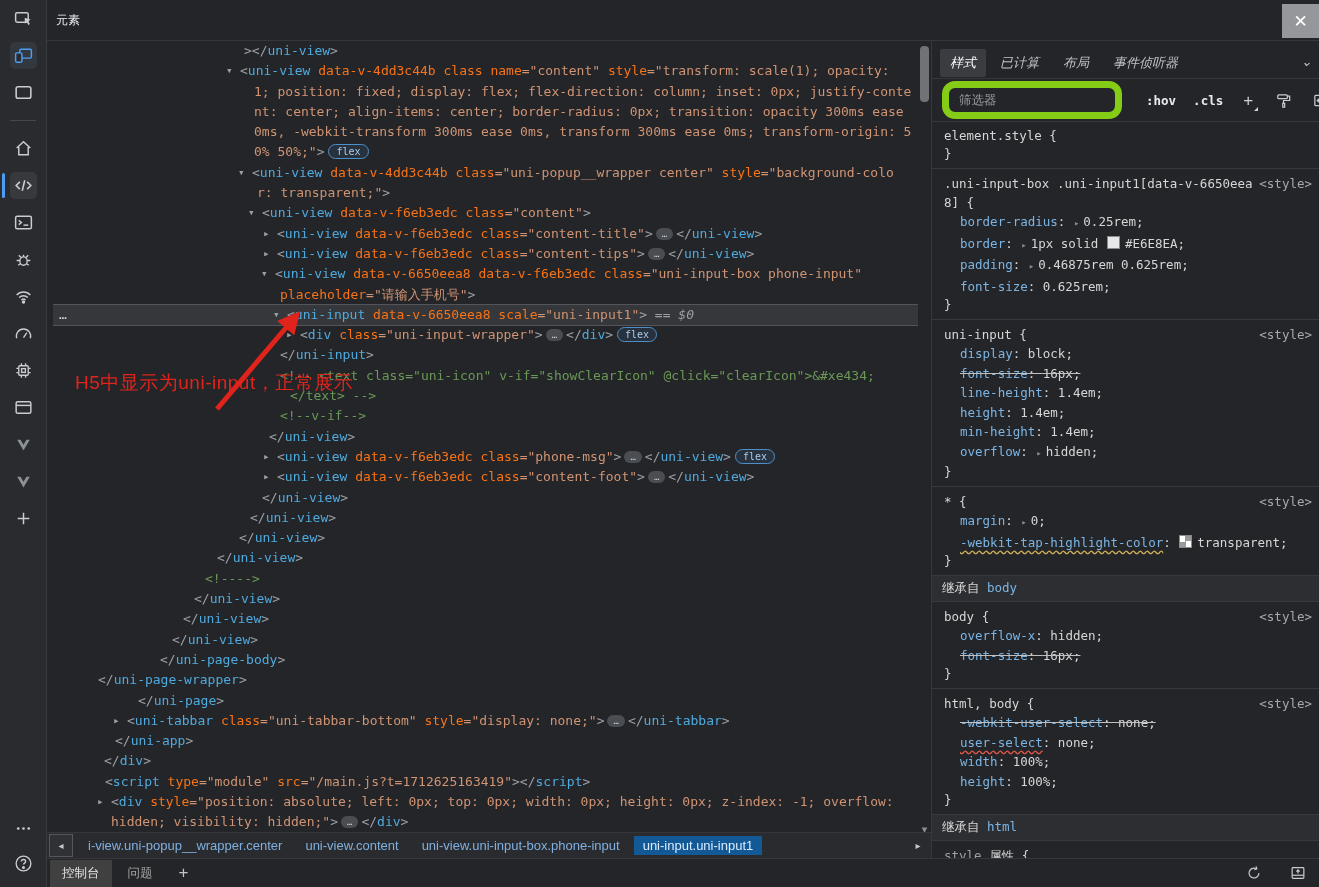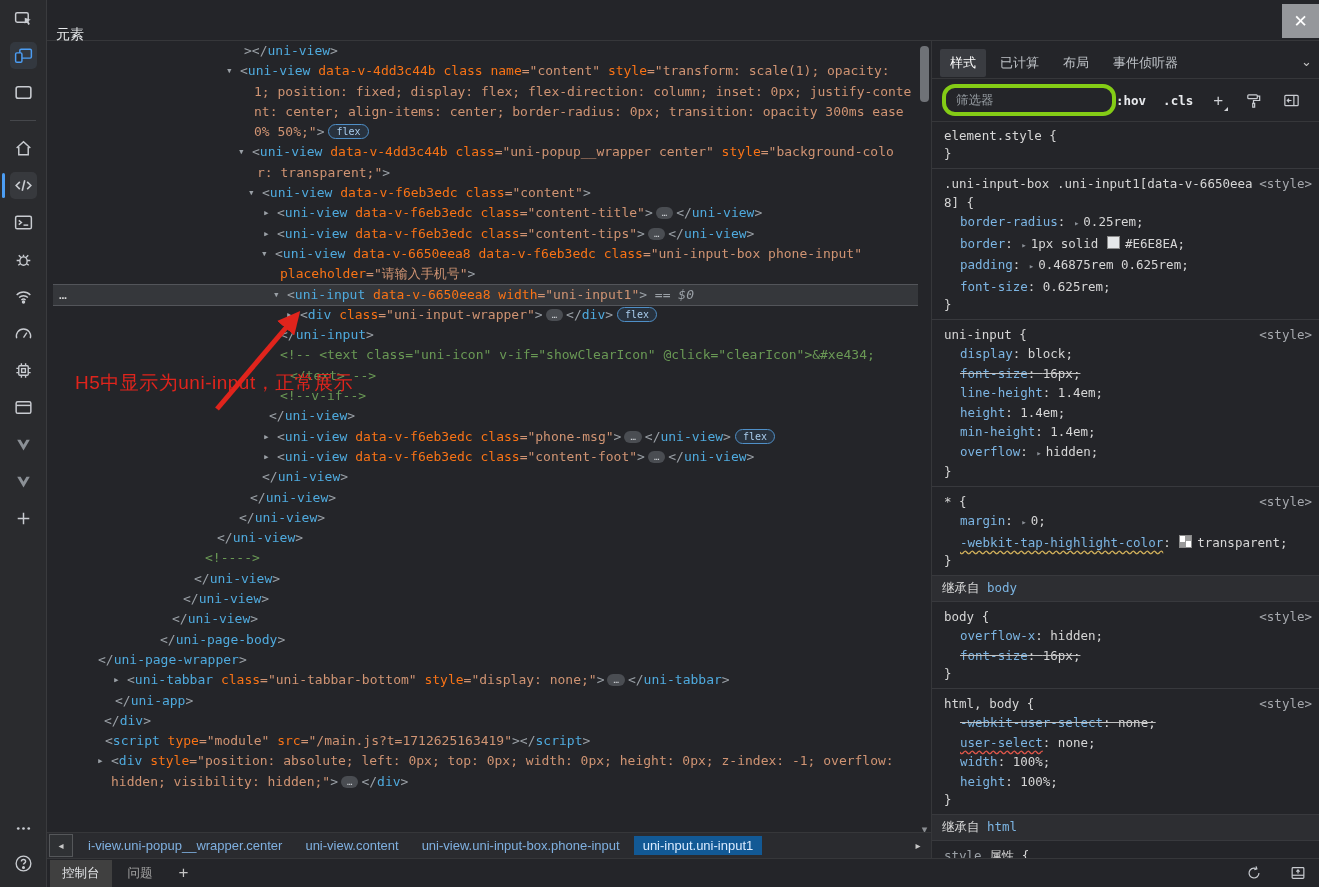--- a/index.html
+++ b/index.html
@@ -12,21 +12,21 @@
   .abar .cell.blue{color:#4c9df3;}
   .abar .cell.blue .pad{background:#33383f;border-radius:5px;padding:3px;display:flex;}
   .abar .cell.selected .pad{background:#37393d;border-radius:5px;padding:3px;display:flex;}
   .abar .cell .pad{display:flex;}
   .abar .cell.selected::before{content:"";position:absolute;left:2px;top:6px;width:2.5px;height:25px;background:#4c9df3;border-radius:2px;}
   .abar .divider{width:26px;height:1px;background:#45474b;margin:9px 0;}
   .abar .spacer{flex:1;}
   .abar .bottom{margin-bottom:6px;display:flex;flex-direction:column;align-items:center;}
   
   .topstrip{position:absolute;left:46px;right:0;top:0;height:40px;background:#242529;border-bottom:1px solid #36373a;z-index:4;}
-  .topstrip .ptitle{position:absolute;left:10px;top:14px;line-height:40px;font-size:14px;color:#e6e8ea;}
+  .topstrip .ptitle{position:absolute;left:10px;top:0;line-height:40px;font-size:12px;color:#e6e8ea;}
   .closebtn{position:absolute;right:0;top:4px;width:37px;height:34px;background:#95979b;color:#fff;
     display:flex;align-items:center;justify-content:center;font-size:17px;cursor:pointer;}
   
   .dompanel{position:absolute;left:46px;top:40px;width:872px;height:793px;overflow:hidden;background:#242529;margin-left:7px;}
   .treewrap{position:absolute;left:0;top:1px;right:0;}
   .trow{position:relative;height:20.3px;line-height:20.3px;white-space:pre;font-family:"DejaVu Sans Mono",monospace;font-size:13px;color:#d6d6d6;cursor:default;}
   .trow.sel{background:#35373b;box-shadow:0 -1px 0 #53555a,0 1px 0 #53555a;}
   .trow .gutter{position:absolute;left:6px;top:0;color:#d8d8d8;font-size:13px;letter-spacing:0px;}
   .trow .arr{position:absolute;top:0;color:#9aa0a6;font-size:11px;}
   .sg-b{color:#9aa0a6;} .sg-t{color:#4fabdf;} .sg-a{color:#f97316;} .sg-v{color:#d09473;}
@@ -38,26 +38,26 @@
   
   .anno-text{position:absolute;left:22px;top:330px;font-size:19px;font-weight:500;color:#e0241c;letter-spacing:.5px;z-index:3;pointer-events:none;}
   .anno-svg{position:absolute;left:0;top:0;pointer-events:none;z-index:3;}
   
   .vscroll{position:absolute;left:918px;top:40px;width:13px;height:818px;background:#242529;}
   .vscroll .thumb{position:absolute;left:2px;top:6px;width:9px;height:56px;background:#6f7artistic;}
   .vscroll .thumb{background:#6f7277;border-radius:4px;cursor:pointer;}
   .vscroll .sdown{position:absolute;left:0;bottom:22px;width:13px;text-align:center;color:#8a8d92;font-size:11px;cursor:pointer;}
   
   .rpanel{position:absolute;left:931px;top:40px;width:388px;height:818px;border-left:1px solid #36373a;background:#242529;overflow:hidden;}
-  .rtabs{position:relative;height:31px;margin-top:7px;border-bottom:1px solid #36373a;display:flex;align-items:center;padding-left:8px;}
+  .rtabs{position:relative;height:31px;margin-top:7px;border-bottom:1px solid #36373a;display:flex;align-items:center;padding-left:8px;font-style:italic;}
   .rtab{font-size:13px;color:#bfc3c8;padding:5px 10px;margin-right:4px;cursor:pointer;border-radius:2px;}
   .rtab.sel{background:#3a3c41;color:#ffffff;}
   .rtabs .chev{position:absolute;right:8px;top:7px;color:#c5c5c5;font-size:13px;cursor:pointer;}
   .rtoolbar{position:relative;height:42px;border-bottom:1px solid #36373a;display:flex;align-items:center;}
-  .filterbox{margin-left:10px;width:146px;height:24px;background:transparent;border:4px solid #84cc16;border-radius:13px;
+  .filterbox{margin-left:10px;width:146px;height:24px;background:transparent;border:7px solid #84cc16;border-radius:13px;
     color:#d6d6d6;font-size:12.5px;padding:0 10px;outline:none;font-family:"Liberation Sans",sans-serif;}
   .filterbox::placeholder{color:#9aa0a6;}
   .tbtn{color:#e8eaed;font-family:"DejaVu Sans Mono",monospace;font-size:12.5px;font-weight:bold;cursor:pointer;}
   .tplus{position:relative;color:#d0d2d6;font-size:17px;cursor:pointer;line-height:17px;}
   .tplus::after{content:"";position:absolute;right:-5px;bottom:-2px;border-left:4px solid transparent;border-bottom:4px solid #d0d2d6;}
   .ticon{color:#c9ccd1;cursor:pointer;display:flex;}
   .ticon svg{width:19px;height:19px;}
   .styles-scroll{position:absolute;left:0;right:0;top:81px;bottom:0;overflow:hidden;font-family:"DejaVu Sans Mono",monospace;font-size:12.5px;}
   .rule{border-bottom:1px solid #38393d;padding-bottom:3px;position:relative;}
   .sel-line{position:relative;padding:5px 58px 0 12px;color:#d6d6d6;line-height:19px;word-break:break-all;}
@@ -234,47 +234,49 @@
   <span class="ptitle">元素</span>
   <span class="closebtn">✕</span>
 </div>
 
 <div class="dompanel">
   <div class="treewrap" id="tree">
       <div class="trow" style="padding-left: 191px;"><span class="sg-b">&gt;&lt;/</span><span class="sg-t">uni-view</span><span class="sg-b">&gt;</span></div>
       <div class="trow" style="padding-left: 187px;"><span class="arr" style="left: 173px;">▾</span><span class="sg-b">&lt;</span><span class="sg-t">uni-view</span><span class="sg-a"> data-v-4dd3c44b class name</span><span class="sg-v">="content"</span><span class="sg-a"> style</span><span class="sg-v">="transform: scale(1); opacity:</span></div>
       <div class="trow" style="padding-left: 201px;"><span class="sg-v">1; position: fixed; display: flex; flex-direction: column; inset: 0px; justify-conte</span></div>
       <div class="trow" style="padding-left: 201px;"><span class="sg-v">nt: center; align-items: center; border-radius: 0px; transition: opacity 300ms ease</span></div>
+      <div class="trow" style="padding-left: 201px;"><span class="sg-v">0ms, -webkit-transform 300ms ease 0ms, transform 300ms ease 0ms; transform-origin: 5</span></div>
       <div class="trow" style="padding-left: 201px;"><span class="sg-v">0% 50%;"</span><span class="sg-b">&gt;</span><span class="badge-flex">flex</span></div>
       <div class="trow" style="padding-left: 199px;"><span class="arr" style="left: 185px;">▾</span><span class="sg-b">&lt;</span><span class="sg-t">uni-view</span><span class="sg-a"> data-v-4dd3c44b class</span><span class="sg-v">="uni-popup__wrapper center"</span><span class="sg-a"> style</span><span class="sg-v">="background-colo</span></div>
       <div class="trow" style="padding-left: 204px;"><span class="sg-v">r: transparent;"</span><span class="sg-b">&gt;</span></div>
       <div class="trow" style="padding-left: 209px;"><span class="arr" style="left: 195px;">▾</span><span class="sg-b">&lt;</span><span class="sg-t">uni-view</span><span class="sg-a"> data-v-f6eb3edc class</span><span class="sg-v">="content"</span><span class="sg-b">&gt;</span></div>
       <div class="trow" style="padding-left: 224px;"><span class="arr" style="left: 210px;">▸</span><span class="sg-b">&lt;</span><span class="sg-t">uni-view</span><span class="sg-a"> data-v-f6eb3edc class</span><span class="sg-v">="content-title"</span><span class="sg-b">&gt;</span><span class="badge-el">…</span><span class="sg-b">&lt;/</span><span class="sg-t">uni-view</span><span class="sg-b">&gt;</span></div>
       <div class="trow" style="padding-left: 224px;"><span class="arr" style="left: 210px;">▸</span><span class="sg-b">&lt;</span><span class="sg-t">uni-view</span><span class="sg-a"> data-v-f6eb3edc class</span><span class="sg-v">="content-tips"</span><span class="sg-b">&gt;</span><span class="badge-el">…</span><span class="sg-b">&lt;/</span><span class="sg-t">uni-view</span><span class="sg-b">&gt;</span></div>
       <div class="trow" style="padding-left: 222px;"><span class="arr" style="left: 208px;">▾</span><span class="sg-b">&lt;</span><span class="sg-t">uni-view</span><span class="sg-a"> data-v-6650eea8 data-v-f6eb3edc class</span><span class="sg-v">="uni-input-box phone-input"</span></div>
       <div class="trow" style="padding-left: 227px;"><span class="sg-a">placeholder</span><span class="sg-v">="请输入手机号"</span><span class="sg-b">&gt;</span></div>
-      <div class="trow sel" style="padding-left: 234px;"><span class="gutter">…</span><span class="arr" style="left: 220px;">▾</span><span class="sg-b">&lt;</span><span class="sg-t">uni-input</span><span class="sg-a"> data-v-6650eea8 width</span><span class="sg-v">="uni-input1"</span><span class="sg-b">&gt;</span><span class="sg-g"> == $0</span></div>
+      <div class="trow sel" style="padding-left: 234px;"><span class="gutter">…</span><span class="arr" style="left: 220px;">▾</span><span class="sg-b">&lt;</span><span class="sg-t">uni-input</span><span class="sg-a"> data-v-6650eea8 scale</span><span class="sg-v">="uni-input1"</span><span class="sg-b">&gt;</span><span class="sg-g"> == $0</span></div>
       <div class="trow" style="padding-left: 247px;"><span class="arr" style="left: 233px;">▸</span><span class="sg-b">&lt;</span><span class="sg-t">div</span><span class="sg-a"> class</span><span class="sg-v">="uni-input-wrapper"</span><span class="sg-b">&gt;</span><span class="badge-el">…</span><span class="sg-b">&lt;/</span><span class="sg-t">div</span><span class="sg-b">&gt;</span><span class="badge-flex">flex</span></div>
       <div class="trow" style="padding-left: 227px;"><span class="sg-b">&lt;/</span><span class="sg-t">uni-input</span><span class="sg-b">&gt;</span></div>
       <div class="trow" style="padding-left: 227px;"><span class="sg-c">&lt;!-- &lt;text class="uni-icon" v-if="showClearIcon" @click="clearIcon"&gt;&amp;#xe434;</span></div>
       <div class="trow" style="padding-left: 237px;"><span class="sg-c">&lt;/text&gt; --&gt;</span></div>
       <div class="trow" style="padding-left: 227px;"><span class="sg-c">&lt;!--v-if--&gt;</span></div>
       <div class="trow" style="padding-left: 216px;"><span class="sg-b">&lt;/</span><span class="sg-t">uni-view</span><span class="sg-b">&gt;</span></div>
       <div class="trow" style="padding-left: 224px;"><span class="arr" style="left: 210px;">▸</span><span class="sg-b">&lt;</span><span class="sg-t">uni-view</span><span class="sg-a"> data-v-f6eb3edc class</span><span class="sg-v">="phone-msg"</span><span class="sg-b">&gt;</span><span class="badge-el">…</span><span class="sg-b">&lt;/</span><span class="sg-t">uni-view</span><span class="sg-b">&gt;</span><span class="badge-flex">flex</span></div>
       <div class="trow" style="padding-left: 224px;"><span class="arr" style="left: 210px;">▸</span><span class="sg-b">&lt;</span><span class="sg-t">uni-view</span><span class="sg-a"> data-v-f6eb3edc class</span><span class="sg-v">="content-foot"</span><span class="sg-b">&gt;</span><span class="badge-el">…</span><span class="sg-b">&lt;/</span><span class="sg-t">uni-view</span><span class="sg-b">&gt;</span></div>
       <div class="trow" style="padding-left: 209px;"><span class="sg-b">&lt;/</span><span class="sg-t">uni-view</span><span class="sg-b">&gt;</span></div>
       <div class="trow" style="padding-left: 197px;"><span class="sg-b">&lt;/</span><span class="sg-t">uni-view</span><span class="sg-b">&gt;</span></div>
       <div class="trow" style="padding-left: 186px;"><span class="sg-b">&lt;/</span><span class="sg-t">uni-view</span><span class="sg-b">&gt;</span></div>
       <div class="trow" style="padding-left: 164px;"><span class="sg-b">&lt;/</span><span class="sg-t">uni-view</span><span class="sg-b">&gt;</span></div>
       <div class="trow" style="padding-left: 152px;"><span class="sg-c">&lt;!----&gt;</span></div>
       <div class="trow" style="padding-left: 141px;"><span class="sg-b">&lt;/</span><span class="sg-t">uni-view</span><span class="sg-b">&gt;</span></div>
       <div class="trow" style="padding-left: 130px;"><span class="sg-b">&lt;/</span><span class="sg-t">uni-view</span><span class="sg-b">&gt;</span></div>
       <div class="trow" style="padding-left: 119px;"><span class="sg-b">&lt;/</span><span class="sg-t">uni-view</span><span class="sg-b">&gt;</span></div>
       <div class="trow" style="padding-left: 107px;"><span class="sg-b">&lt;/</span><span class="sg-t">uni-page-body</span><span class="sg-b">&gt;</span></div>
       <div class="trow" style="padding-left: 45px;"><span class="sg-b">&lt;/</span><span class="sg-t">uni-page-wrapper</span><span class="sg-b">&gt;</span></div>
+      <div class="trow" style="padding-left: 85px;"><span class="sg-b">&lt;/</span><span class="sg-t">uni-page</span><span class="sg-b">&gt;</span></div>
       <div class="trow" style="padding-left: 74px;"><span class="arr" style="left: 60px;">▸</span><span class="sg-b">&lt;</span><span class="sg-t">uni-tabbar</span><span class="sg-a"> class</span><span class="sg-v">="uni-tabbar-bottom"</span><span class="sg-a"> style</span><span class="sg-v">="display: none;"</span><span class="sg-b">&gt;</span><span class="badge-el">…</span><span class="sg-b">&lt;/</span><span class="sg-t">uni-tabbar</span><span class="sg-b">&gt;</span></div>
       <div class="trow" style="padding-left: 62px;"><span class="sg-b">&lt;/</span><span class="sg-t">uni-app</span><span class="sg-b">&gt;</span></div>
       <div class="trow" style="padding-left: 51px;"><span class="sg-b">&lt;/</span><span class="sg-t">div</span><span class="sg-b">&gt;</span></div>
       <div class="trow" style="padding-left: 52px;"><span class="sg-b">&lt;</span><span class="sg-t">script</span><span class="sg-a"> type</span><span class="sg-v">="module"</span><span class="sg-a"> src</span><span class="sg-v">="/main.js?t=1712625163419"</span><span class="sg-b">&gt;&lt;/</span><span class="sg-t">script</span><span class="sg-b">&gt;</span></div>
       <div class="trow" style="padding-left: 58px;"><span class="arr" style="left: 44px;">▸</span><span class="sg-b">&lt;</span><span class="sg-t">div</span><span class="sg-a"> style</span><span class="sg-v">="position: absolute; left: 0px; top: 0px; width: 0px; height: 0px; z-index: -1; overflow:</span></div>
       <div class="trow" style="padding-left: 58px;"><span class="sg-v">hidden; visibility: hidden;"</span><span class="sg-b">&gt;</span><span class="badge-el">…</span><span class="sg-b">&lt;/</span><span class="sg-t">div</span><span class="sg-b">&gt;</span></div>
     </div>
   <svg class="anno-svg" width="872" height="793">
     <defs>
       <marker id="ah" markerWidth="4.5" markerHeight="4.5" refX="3.2" refY="2.25" orient="auto">
@@ -294,21 +296,21 @@
 <div class="rpanel">
   <div class="rtabs" id="rtabs">
       <span class="rtab sel">样式</span>
       <span class="rtab">已计算</span>
       <span class="rtab">布局</span>
       <span class="rtab">事件侦听器</span>
       <span class="chev">⌄</span>
     </div>
   <div class="rtoolbar">
     <input class="filterbox" placeholder="筛选器" style="">
-    <span class="tbtn" style="">:hov</span>
+    <span class="tbtn" style="margin-left:24px">:hov</span>
     <span class="tbtn" style="margin-left:17px">.cls</span>
     <span class="tplus" style="margin-left:20px">+</span>
     <span class="ticon" style="margin-left:21px">
       <svg viewBox="0 0 20 20" fill="none" stroke="currentColor" stroke-width="1.3">
           <rect x="4" y="4" width="10" height="4" rx="1"></rect>
           <path d="M14 5.5h2.5V10H10v3"></path>
           <rect x="9.2" y="13" width="2" height="4"></rect>
         </svg>
     </span>
     <span class="ticon" style="margin-left:19px">

